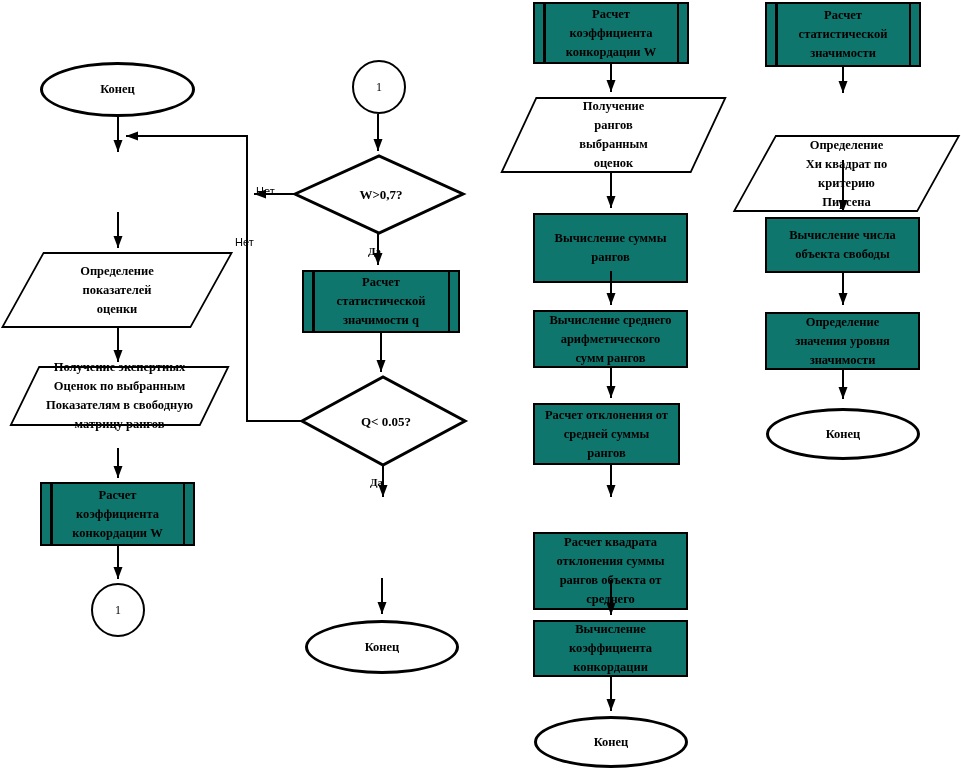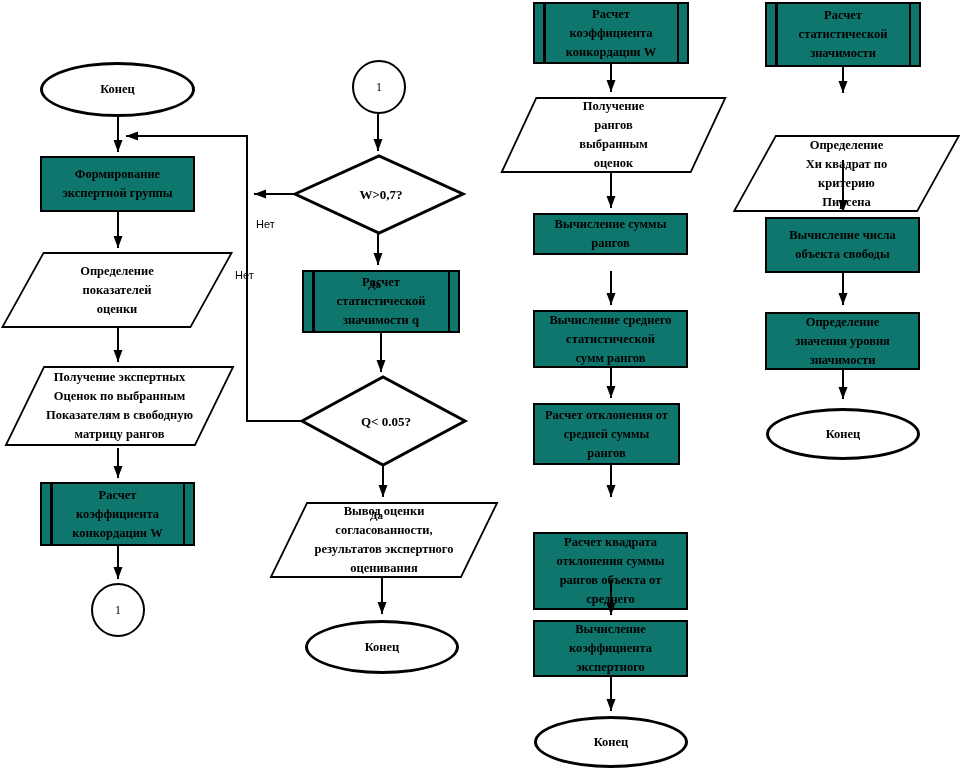--- a/index.html
+++ b/index.html
@@ -10,47 +10,43 @@
   .rect{border:2.5px solid #000;background:#0f766e;}
   .ellipse{border:3px solid #000;border-radius:50%;background:#fff;}
   .circle{border:2.5px solid #000;border-radius:50%;background:#fff;}
   .txt{position:absolute;inset:0;display:flex;align-items:center;justify-content:center;
        text-align:center;white-space:pre-line;
        font:bold 12.5px/19px "Liberation Serif",serif;color:#000;}
   .circle .txt{font:normal 12px/14px "Liberation Serif",serif;}
   .para-border{position:absolute;inset:0;border:2.5px solid #000;background:#fff;}
   .vbar{position:absolute;top:0;bottom:0;width:2.5px;background:#000;}
   .vbar-l{left:8px;} .vbar-r{right:8px;}
-  .lbl{position:absolute;font:11px "Liberation Sans",sans-serif;color:#000;white-space:nowrap;margin-top:33px;}
+  .lbl{position:absolute;font:11px "Liberation Sans",sans-serif;color:#000;white-space:nowrap;}
   .lbl-da{font:bold 11px "Liberation Serif",serif;}
   #wires{position:absolute;inset:0;pointer-events:none;}
   #wires text{font:bold 13px "Liberation Serif",serif;}
 </style>
 </head>
 <body>
 
 <div id="canvas">
 
   <div class="node ellipse" style="left:40px;top:62px;width:155px;height:55px">
     <div class="txt">Конец</div>
   </div>
 
-  <div class="node rect" style="left:40px;top:156px;width:155px;height:56px">
-    <div class="txt">Формирование
-экспертной группы</div>
-  </div>
 
   <div class="node" style="left:22px;top:252px;width:190px;height:76px">
     <div class="para-border" style="transform:skewX(-29deg)"></div>
     <div class="txt">Определение
 показателей
 оценки</div>
   </div>
 
-  <div class="node" style="left:24px;top:366px;width:191px;height:80px">
+  <div class="node" style="left:24px;top:366px;width:191px;height:60px">
     <div class="para-border" style="transform:skewX(-26deg)"></div>
     <div class="txt">Получение экспертных
 Оценок по выбранным
 Показателям в свободную
 матрицу рангов</div>
   </div>
 
   <div class="node rect" style="left:40px;top:482px;width:155px;height:64px">
     <div class="vbar vbar-l"></div>
     <div class="vbar vbar-r"></div>
@@ -68,27 +64,20 @@
   </div>
 
   <div class="node rect" style="left:302px;top:270px;width:158px;height:63px">
     <div class="vbar vbar-l"></div>
     <div class="vbar vbar-r"></div>
     <div class="txt">Расчет
 статистической
 значимости q</div>
   </div>
 
-  <div class="node" style="left:288px;top:502px;width:192px;height:76px">
-    <div class="para-border" style="transform:skewX(-26deg)"></div>
-    <div class="txt">Вывод оценки
-согласованности,
-результатов экспертного
-оценивания</div>
-  </div>
 
   <div class="node ellipse" style="left:305px;top:620px;width:154px;height:54px">
     <div class="txt">Конец</div>
   </div>
 
   <div class="lbl" style="left:256px;top:185px">Нет</div>
   <div class="lbl" style="left:235px;top:236px">Нет</div>
   <div class="lbl lbl-da" style="left:368px;top:245px">Да</div>
   <div class="lbl lbl-da" style="left:370px;top:476px">Да</div>
 
@@ -101,48 +90,48 @@
   </div>
 
   <div class="node" style="left:518px;top:97px;width:191px;height:76px">
     <div class="para-border" style="transform:skewX(-25deg)"></div>
     <div class="txt">Получение
 рангов
 выбранным
 оценок</div>
   </div>
 
-  <div class="node rect" style="left:533px;top:213px;width:155px;height:42px">
+  <div class="node rect" style="left:533px;top:213px;width:155px;height:70px">
     <div class="txt">Вычисление суммы
 рангов</div>
   </div>
 
   <div class="node rect" style="left:533px;top:310px;width:155px;height:58px">
     <div class="txt">Вычисление среднего
-статистической
+арифметического
 сумм рангов</div>
   </div>
 
   <div class="node rect" style="left:533px;top:403px;width:147px;height:62px">
     <div class="txt">Расчет отклонения от
 средней суммы
 рангов</div>
   </div>
 
   <div class="node rect" style="left:533px;top:532px;width:155px;height:78px">
     <div class="txt">Расчет квадрата
 отклонения суммы
 рангов объекта от
 среднего</div>
   </div>
 
   <div class="node rect" style="left:533px;top:620px;width:155px;height:57px">
     <div class="txt">Вычисление
 коэффициента
-экспертного</div>
+конкордации</div>
   </div>
 
   <div class="node ellipse" style="left:534px;top:716px;width:154px;height:52px">
     <div class="txt">Конец</div>
   </div>
 
   <div class="node rect" style="left:765px;top:2px;width:156px;height:65px">
     <div class="vbar vbar-l"></div>
     <div class="vbar vbar-r"></div>
     <div class="txt">Расчет

